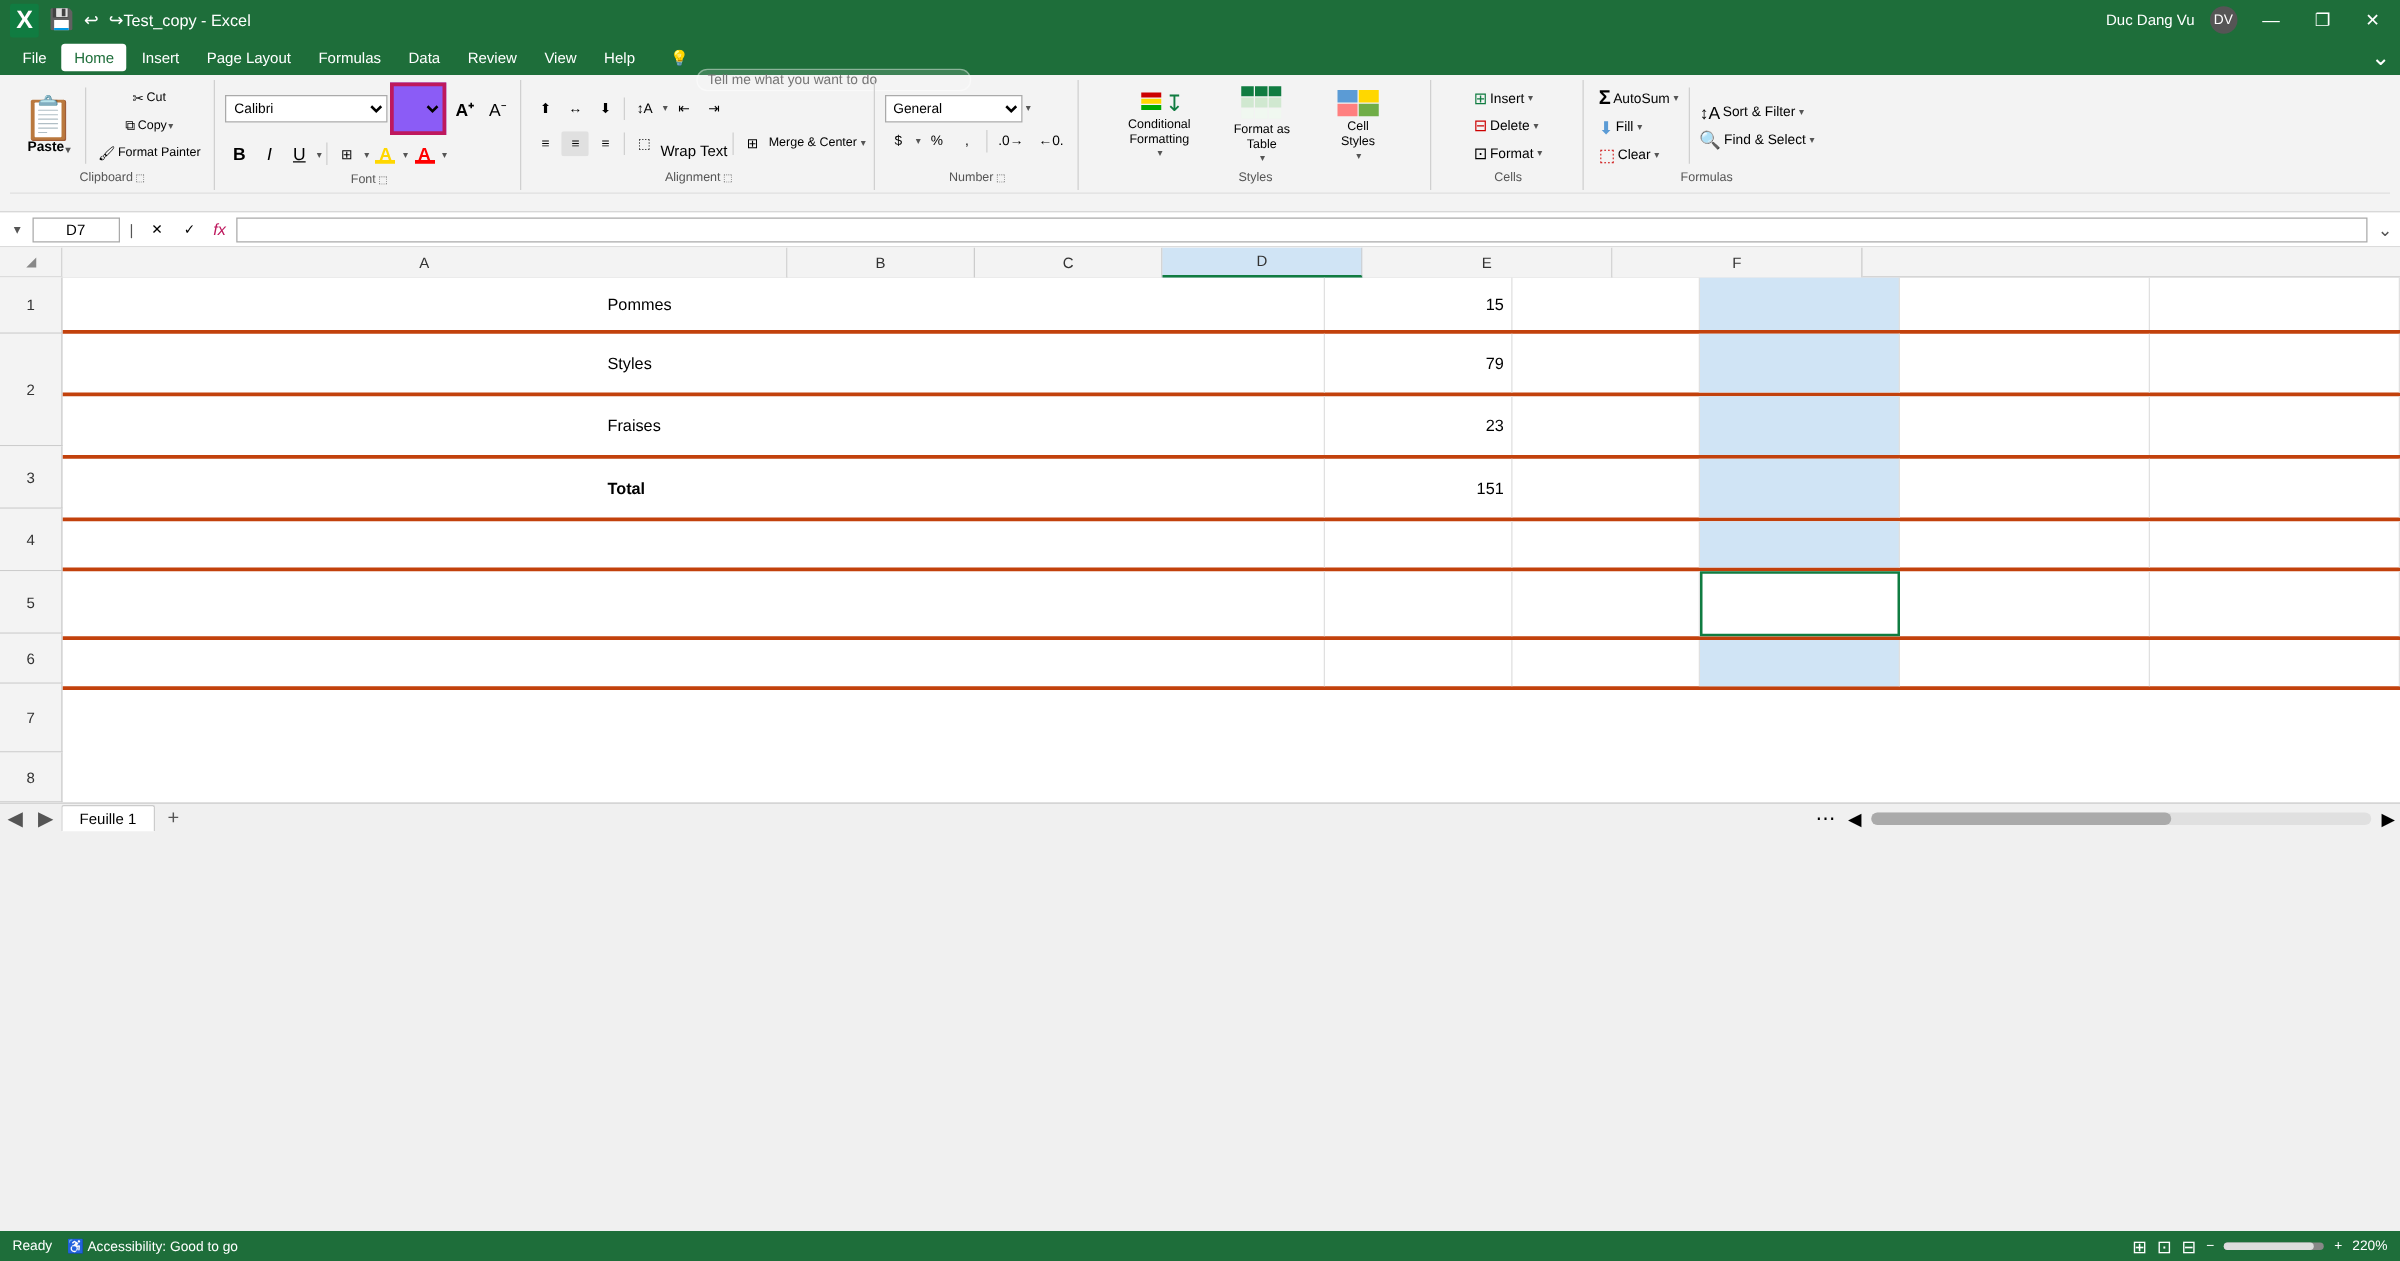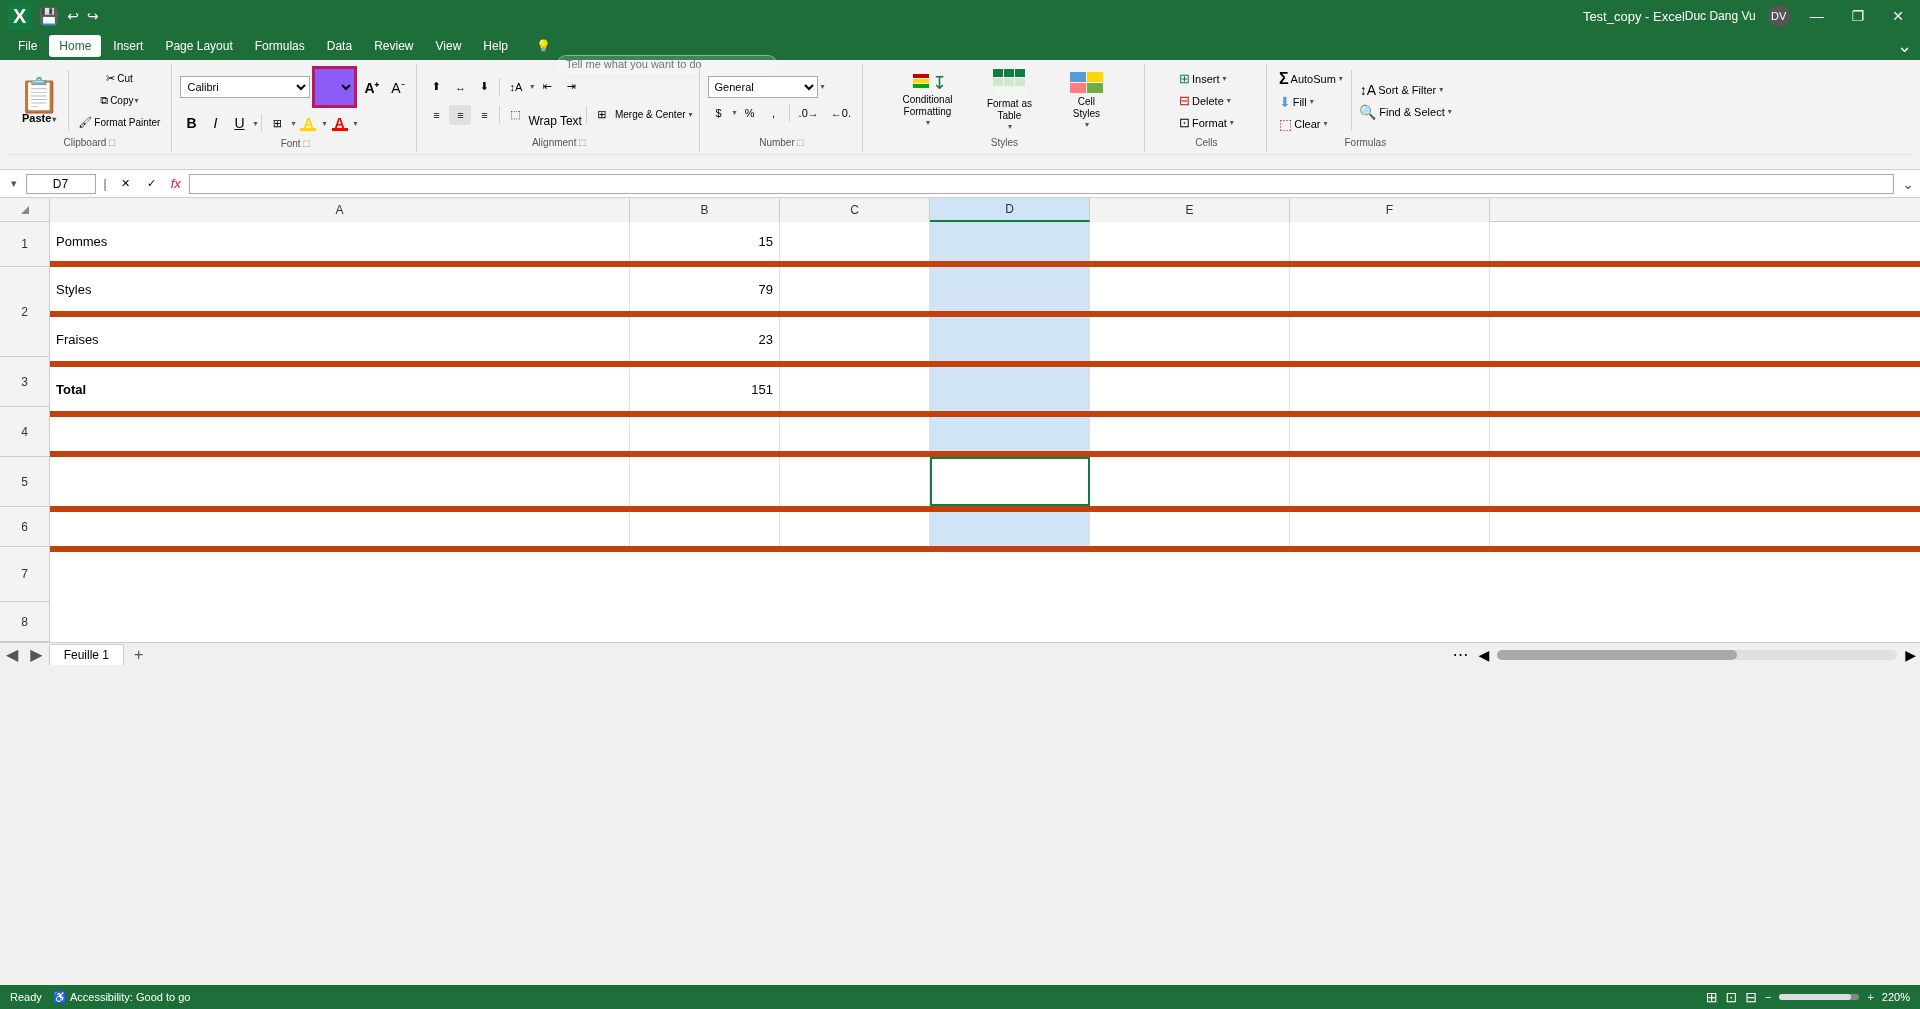--- a/index.html
+++ b/index.html
@@ -9,21 +9,21 @@
     #title-bar {
       background: #1e6e3a;
       color: white;
       height: 32px;
       display: flex;
       align-items: center;
       padding: 0 8px;
       justify-content: space-between;
     }
     #title-bar-left { display: flex; align-items: center; gap: 8px; }
-    #title-bar-center { flex: 1; text-align: right; font-size: 13px; }
+    #title-bar-center { flex: 1; text-align: left; font-size: 13px; }
     #title-bar-right { display: flex; align-items: center; gap: 12px; font-size: 12px; }
     .win-btn { background: none; border: none; color: white; font-size: 14px; cursor: pointer; padding: 4px 8px; }
 
     
     #menu-bar {
       background: #1e6e3a;
       color: white;
       height: 28px;
       display: flex;
       align-items: center;
@@ -196,21 +196,22 @@
       cursor: pointer;
       background: #f3f3f3;
     }
 
     .grid-area {
       flex: 1;
       overflow: hidden;
     }
     .grid-row {
       display: flex;
-      border-bottom: 6px solid #c2410c;
+      border-bottom: 3px solid #c2410c;
+      justify-content: flex-end;
     }
     .grid-cell {
       border-right: 1px solid #e0e0e0;
       display: flex;
       align-items: center;
       padding: 0 6px;
       font-size: 13px;
       overflow: hidden;
       white-space: nowrap;
     }

